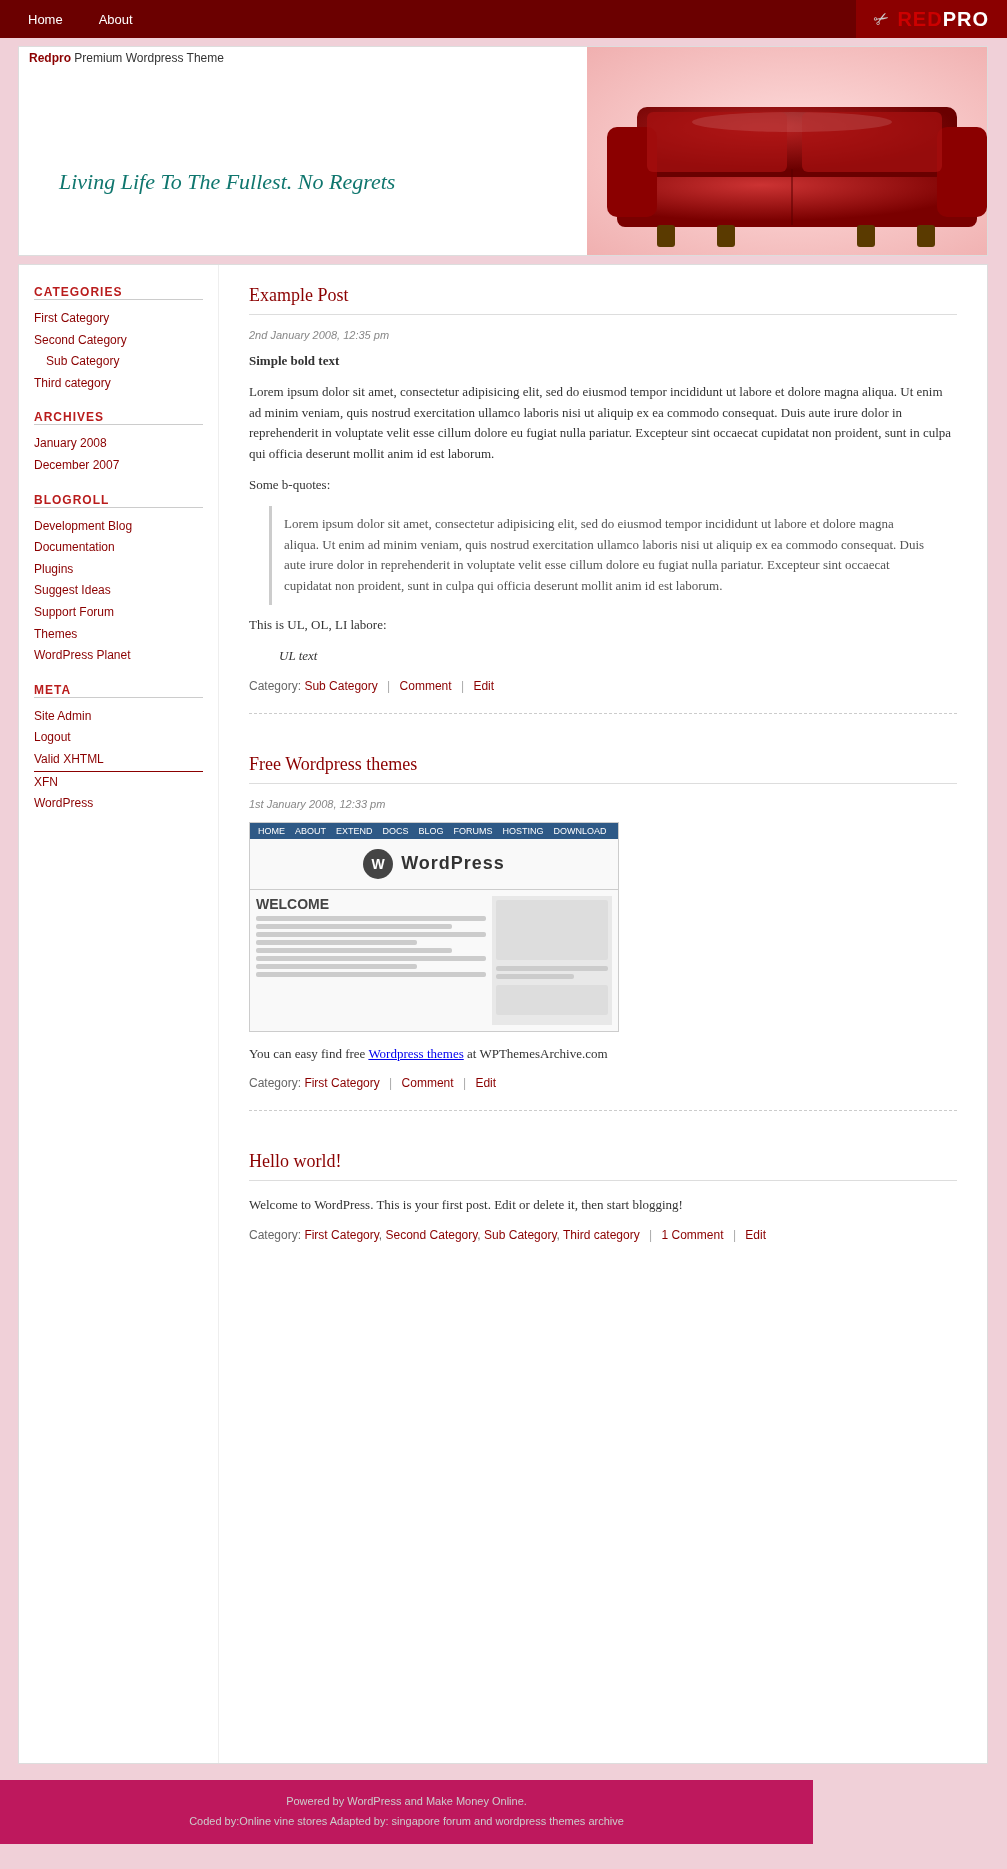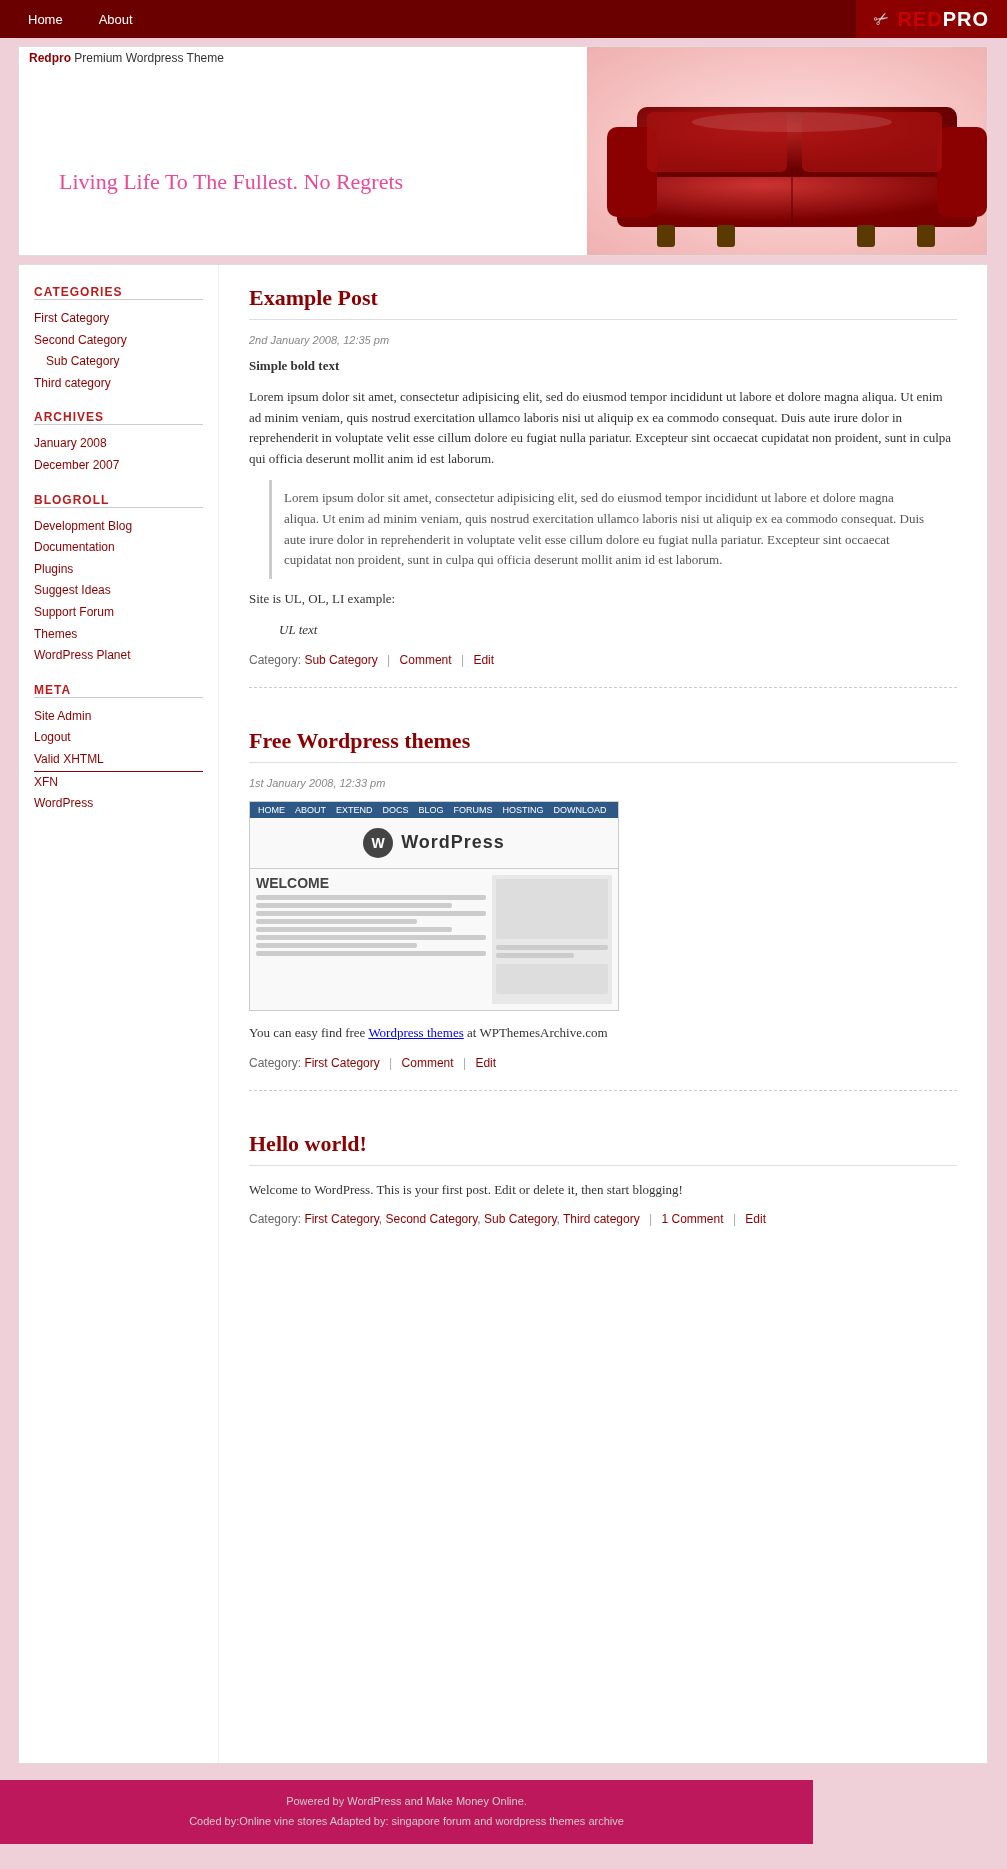--- a/index.html
+++ b/index.html
@@ -71,21 +71,22 @@
       font-size: 12px;
       color: #333;
       font-family: Arial, sans-serif;
     }
     #header-banner .breadcrumb-bar span.brand { color: #8b0000; font-weight: bold; }
     #header-banner .tagline {
       position: absolute;
       bottom: 60px;
       left: 40px;
       font-size: 22px;
-      color: #ec4899;
+      color: #0f766e;
+      font-style: italic;
       font-family: Georgia, serif;
     }
     .sofa-img {
       position: absolute;
       right: -20px;
       top: 0;
       width: 420px;
       height: 210px;
     }
     .sofa-svg { width: 100%; height: 100%; }
@@ -139,24 +140,24 @@
     }
 
     .post {
       margin-bottom: 40px;
       padding-bottom: 20px;
       border-bottom: 1px dashed #ccc;
     }
     .post:last-child { border-bottom: none; }
 
     .post-title {
-      font-size: 22px;
+      font-size: 18px;
       color: #8b0000;
       font-family: Georgia, serif;
-      font-weight: bold;
+      font-weight: normal;
       margin-bottom: 6px;
     }
     .post-title a {
       color: #8b0000;
       text-decoration: none;
     }
 
     .post-date {
       font-size: 11px;
       color: #888;
@@ -372,22 +373,23 @@
 
     <div class="post">
       <div class="post-title">
         <a href="#">Example Post</a>
       </div>
       <hr class="hr-line">
       <div class="post-date">2nd January 2008, 12:35 pm</div>
       <div class="post-content">
         <p class="bold-text">Simple bold text</p>
         <p>Lorem ipsum dolor sit amet, consectetur adipisicing elit, sed do eiusmod tempor incididunt ut labore et dolore magna aliqua. Ut enim ad minim veniam, quis nostrud exercitation ullamco laboris nisi ut aliquip ex ea commodo consequat. Duis aute irure dolor in reprehenderit in voluptate velit esse cillum dolore eu fugiat nulla pariatur. Excepteur sint occaecat cupidatat non proident, sunt in culpa qui officia deserunt mollit anim id est laborum.</p>
+        <p>Some b-quotes:</p>
         <blockquote>Lorem ipsum dolor sit amet, consectetur adipisicing elit, sed do eiusmod tempor incididunt ut labore et dolore magna aliqua. Ut enim ad minim veniam, quis nostrud exercitation ullamco laboris nisi ut aliquip ex ea commodo consequat. Duis aute irure dolor in reprehenderit in voluptate velit esse cillum dolore eu fugiat nulla pariatur. Excepteur sint occaecat cupidatat non proident, sunt in culpa qui officia deserunt mollit anim id est laborum.</blockquote>
-        <p>Site is UL, OL, LI example:</p>
+        <p>This is UL, OL, LI labore:</p>
         <div class="list-section">
           <ul style="list-style:none; margin-left:10px;">
             <li>UL text</li>
           </ul>
         </div>
       </div>
       <div class="post-meta">
         <span>Category:</span>
         <a href="#">Sub Category</a>
         <span class="sep">|</span>

